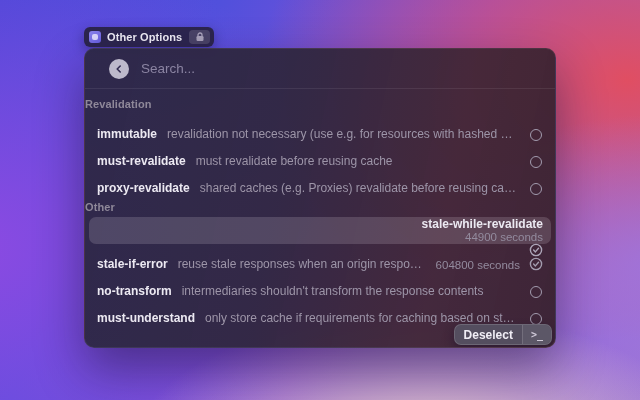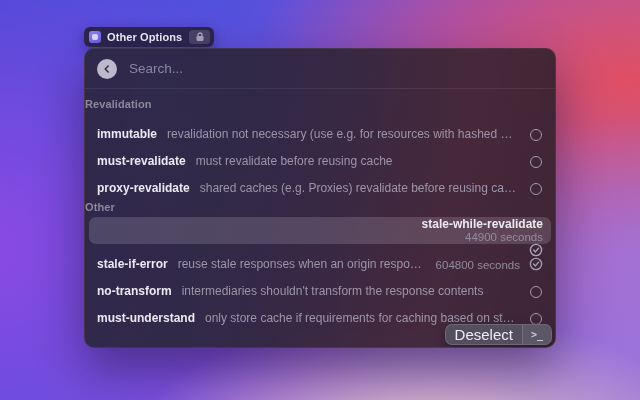--- a/index.html
+++ b/index.html
@@ -37,21 +37,21 @@
 
   
   .panel {
     position:absolute; left:84px; top:48px; width:472px; height:300px;
     border-radius:10px; overflow:hidden;
     background:linear-gradient(102deg, rgba(45,40,72,0.97) 0%, rgba(48,39,64,0.96) 42%, rgba(64,38,53,0.95) 74%, rgba(57,34,48,0.96) 100%);
     border:1px solid rgba(255,255,255,0.07);
     box-shadow:0 22px 48px rgba(22,10,42,0.45);
   }
 
-  .search-row { position:relative; height:40px; display:flex; align-items:center; padding:0 12px;
+  .search-row { position:relative; height:40px; display:flex; align-items:center; padding:0 24px;
     border-bottom:1px solid rgba(255,255,255,0.08); }
   .back-btn {
     width:20px; height:20px; border-radius:50%; background:rgba(214,210,226,0.85);
     display:flex; align-items:center; justify-content:center; cursor:pointer; flex:0 0 auto;
   }
   .search-input {
     flex:1; margin-left:12px; background:transparent; border:none; outline:none;
     font-family:"Liberation Sans", sans-serif; font-size:13.5px; color:#e8e5f0;
   }
   .search-input::placeholder { color:#8b84a2; }
@@ -70,21 +70,21 @@
   .row-control { margin-left:9px; flex:0 0 auto; display:flex; align-items:center; justify-content:center; width:14px; }
   .radio { width:12px; height:12px; border-radius:50%; border:1.5px solid #a29bae; }
 
   
   .action-hint {
     position:absolute; right:3px; bottom:2px; height:21px;
     display:flex; align-items:center;
     background:#544e5f; border:1px solid rgba(255,255,255,0.14); border-radius:7px;
     box-shadow:0 4px 10px rgba(20,10,40,0.4);
   }
-  .action-label { font-size:15px; font-weight:normal; color:#f0edf5; padding:0 9px; }
+  .action-label { font-size:12px; font-weight:bold; color:#f0edf5; padding:0 9px; }
   .key-chip {
     height:100%; display:flex; align-items:center; justify-content:center;
     border-left:1px solid rgba(255,255,255,0.14); padding:0 8px;
     font-family:"DejaVu Sans Mono", monospace; font-size:10px; font-weight:bold; color:#cdc7d6;
     border-top-right-radius:7px; border-bottom-right-radius:7px; background:rgba(255,255,255,0.05);
   }
   svg { display:block; }
 </style>
 </head>
 <body>

